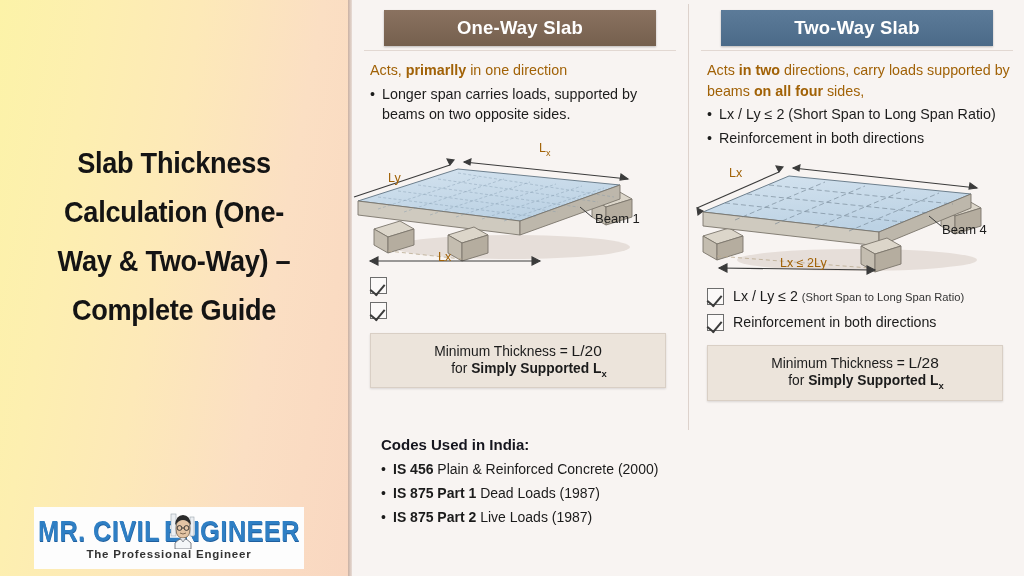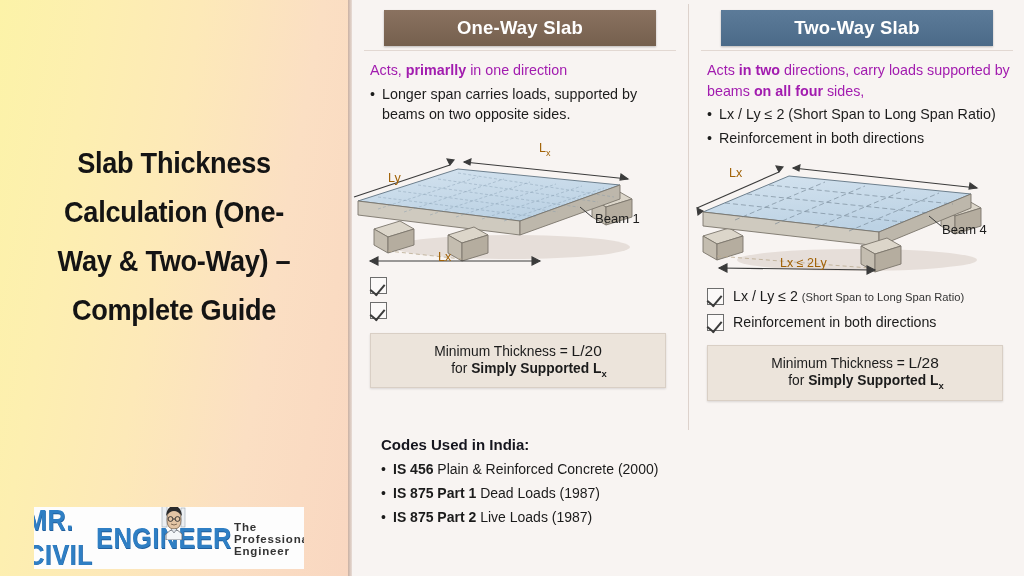--- a/index.html
+++ b/index.html
@@ -31,21 +31,21 @@
     line-height:49px;
     letter-spacing:-0.3px;
     color:#141414;
     transform:scaleX(0.92);
     white-space:nowrap;
   }
   #logo-box {
     position:absolute; left:34px; top:507px;
     width:270px; height:62px;
     background:#fdfdfd;
-    display:flex; flex-direction:row;
+    display:flex; flex-direction:column;
     align-items:center; justify-content:center;
     overflow:hidden;
   }
   #logo-main {
     display:flex; align-items:center; justify-content:center;
     width:100%; position:relative;
   }
   .logo-word {
     font-family:"Liberation Sans", sans-serif;
     font-weight:bold;
@@ -88,21 +88,21 @@
     box-shadow:0 1px 2px rgba(0,0,0,.25);
   }
   #col-one .col-header  { background:linear-gradient(180deg,#8a7260,#75604e); }
   #col-two .col-header  { background:linear-gradient(180deg,#5c7b99,#4b6a88); }
   .header-rule {
     margin:4px 12px 0 12px; height:1px; background:#e2d8d2;
   }
 
   .body-text {
     margin:9px 14px 0 18px;
-    font-size:14.3px; line-height:20.5px; color:#a21caf;
+    font-size:14.3px; line-height:20.5px; color:#a16207;
   }
   .body-text b { font-weight:bold; }
   .bullet-row {
     display:flex; margin:3px 14px 0 18px;
     font-size:14.3px; line-height:20.5px; color:#1c1c1c;
   }
   .bullet-row .dot { width:12px; flex:none; }
   .bullet-row .btxt { flex:1; }
 
   

